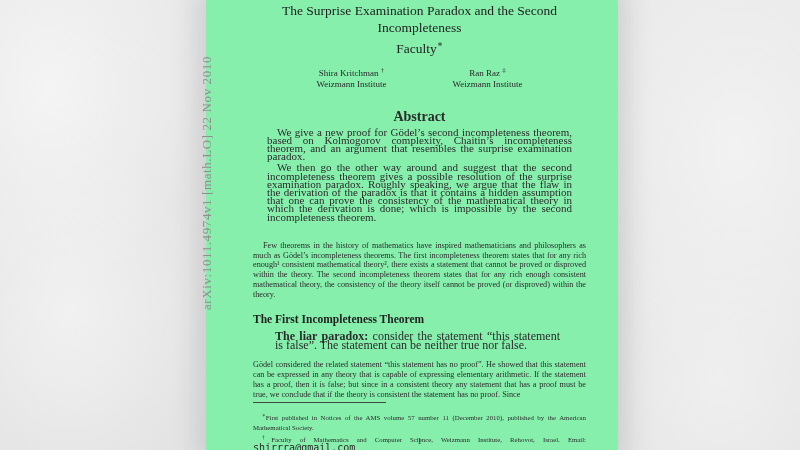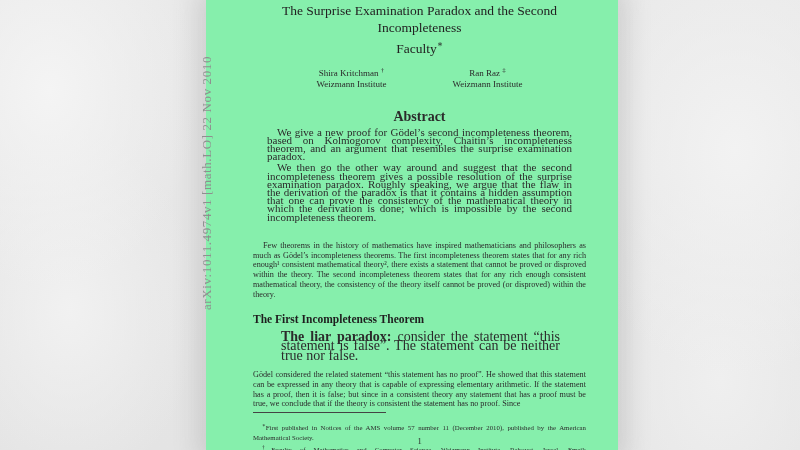--- a/index.html
+++ b/index.html
@@ -49,21 +49,21 @@
     margin:3px 14px 0 14px;font-size:11px;line-height:8.2px;text-indent:10px;
   }
   .body-p{font-size:8.2px;line-height:9.8px;margin:0;}
   .intro{margin-top:20px;text-indent:10px;}
   .sec-head{
     margin:13px 0 0 0;font-size:11.5px;font-weight:bold;color:#1e1e1e;
     text-align:left;
   }
   .after-head{margin-top:8px;}
   .liar{
-    margin:7px 26px 0 28px;font-size:14px;line-height:9.8px;
+    margin:7px 26px 0 22px;font-size:12px;line-height:9.8px;
   }
   .after-liar{margin-top:9px;}
   .fn-rule{
     margin-top:3px;border:0;border-top:0.8px solid #444;width:40%;
     margin-left:0;height:0;
   }
   .fn{
     margin:1px 0 0 0;font-size:6.8px;line-height:8.2px;text-indent:9px;
   }
   .fn sup{font-size:5.5px;}

